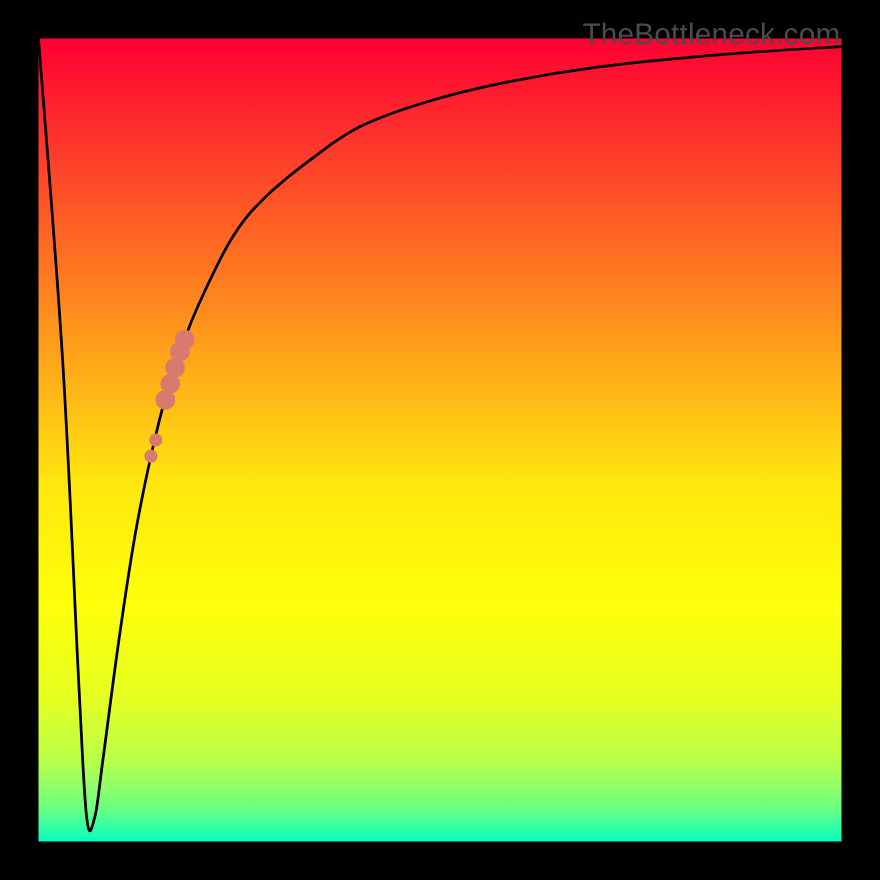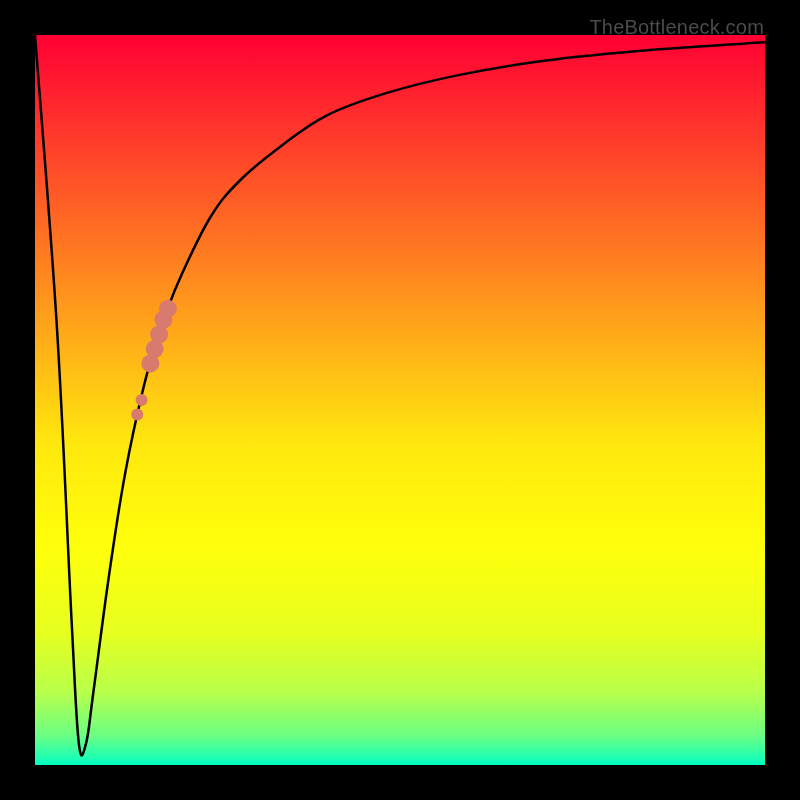--- a/index.html
+++ b/index.html
@@ -36,21 +36,21 @@
       #6aff84 96%,
       #1fffb2 99%,
       #00ffc4 100%
     );
   }
   .watermark {
     position: absolute;
     top: 16px;
     right: 36px;
     color: #4b4b4b;
-    font-size: 20px;
+    font-size: 27px;
     font-weight: 400;
     letter-spacing: 0.2px;
     pointer-events: none;
   }
   svg.curve {
     position: absolute;
     left: 0;
     top: 0;
     width: 730px;
     height: 730px;

